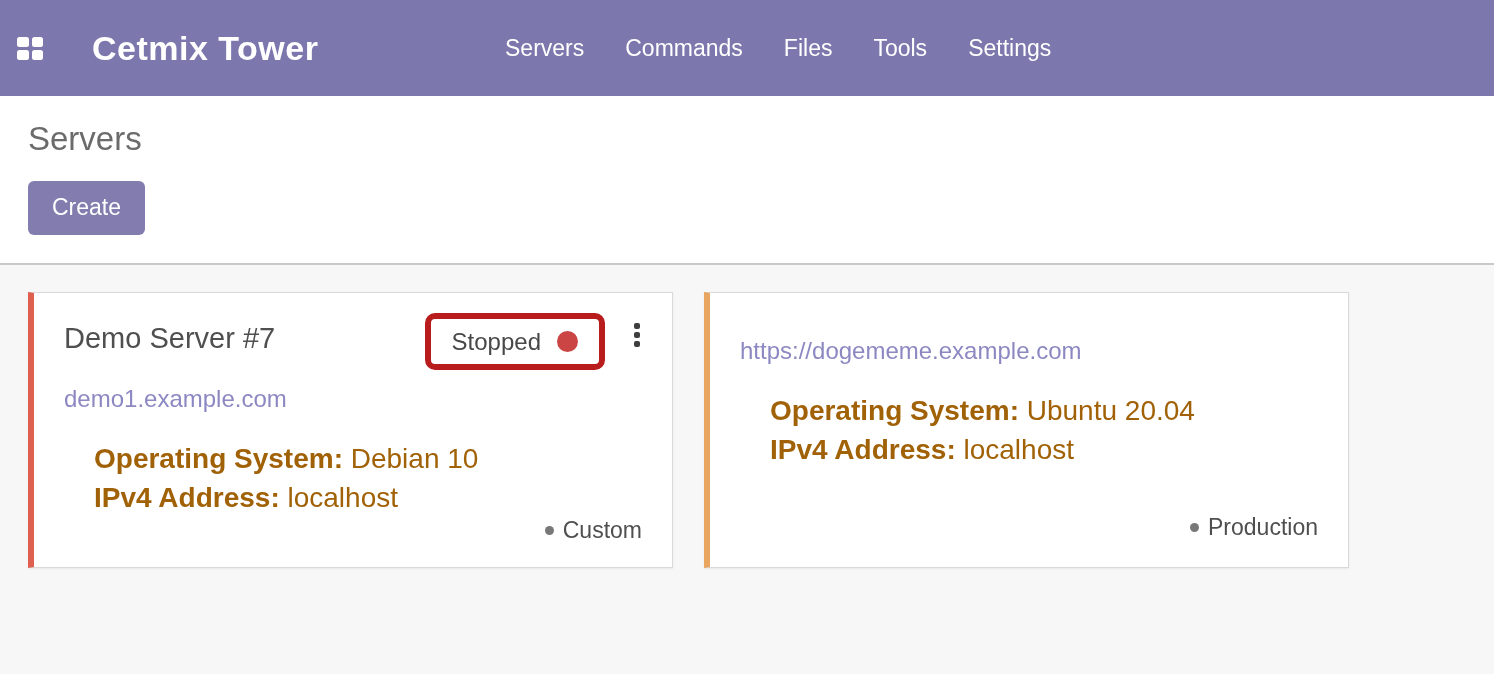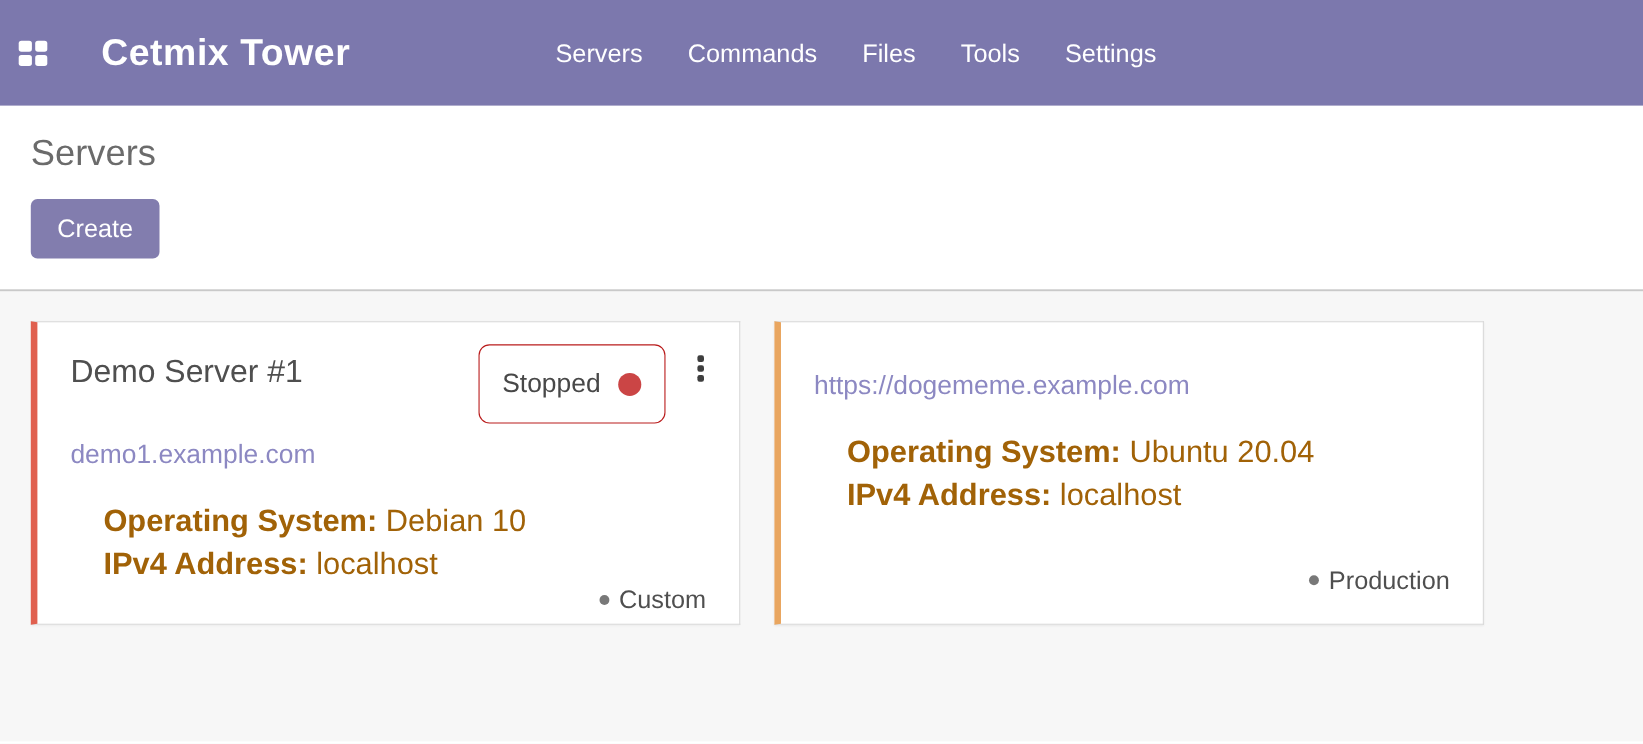--- a/index.html
+++ b/index.html
@@ -47,22 +47,22 @@
     border:1px solid #d9d9d9; border-left-width:6px;
     box-shadow:0 1px 2px rgba(0,0,0,0.06);
     display:flex; flex-direction:column;
     padding:20px 30px 26px 30px; cursor:pointer;
   }
   .card-header { display:flex; align-items:flex-start; }
   .card-title { font-size:29px; font-weight:400; color:#4f4f4f; margin-top:9px; white-space:nowrap; }
   .status-badge {
     margin-left:auto; margin-right:27px; flex-shrink:0;
     display:flex; align-items:center; gap:16px;
-    border:1px solid #b91c1c; border-radius:10px; background:#ffffff;
-    padding:0 21px; height:72px; font-size:24px; color:#484848; cursor:pointer;
+    border:6px solid #b91c1c; border-radius:10px; background:#ffffff;
+    padding:0 21px; height:57px; font-size:24px; color:#484848; cursor:pointer;
   }
   .status-dot { width:21px; height:21px; border-radius:50%; }
   .kebab {
     display:flex; flex-direction:column; gap:3px;
     margin-top:8px; padding:2px; cursor:pointer;
   }
   .kebab span { width:6px; height:6px; border-radius:2px; background:#3e3e3e; }
 
   .card-link {
     width:fit-content; margin-top:15px; font-size:24px;
@@ -102,21 +102,21 @@
 
 <header class="header-section">
   <h1 class="page-title">Servers</h1>
   <button class="create-btn" style="background: rgb(130, 125, 174);">Create</button>
 </header>
 
 <main class="content" style="background: rgb(247, 247, 247);">
 
   <section class="card" style="border-left-color: rgb(224, 96, 79);">
     <div class="card-header">
-      <div class="card-title">Demo Server #1</div>
+      <div class="card-title">Demo Server #7</div>
       <div class="status-badge">
         <span>Stopped</span>
         <span class="status-dot" style="background: rgb(203, 69, 69);"></span>
       </div>
       <div class="kebab">
         <span></span>
         <span></span>
         <span></span>
       </div>
     </div>

